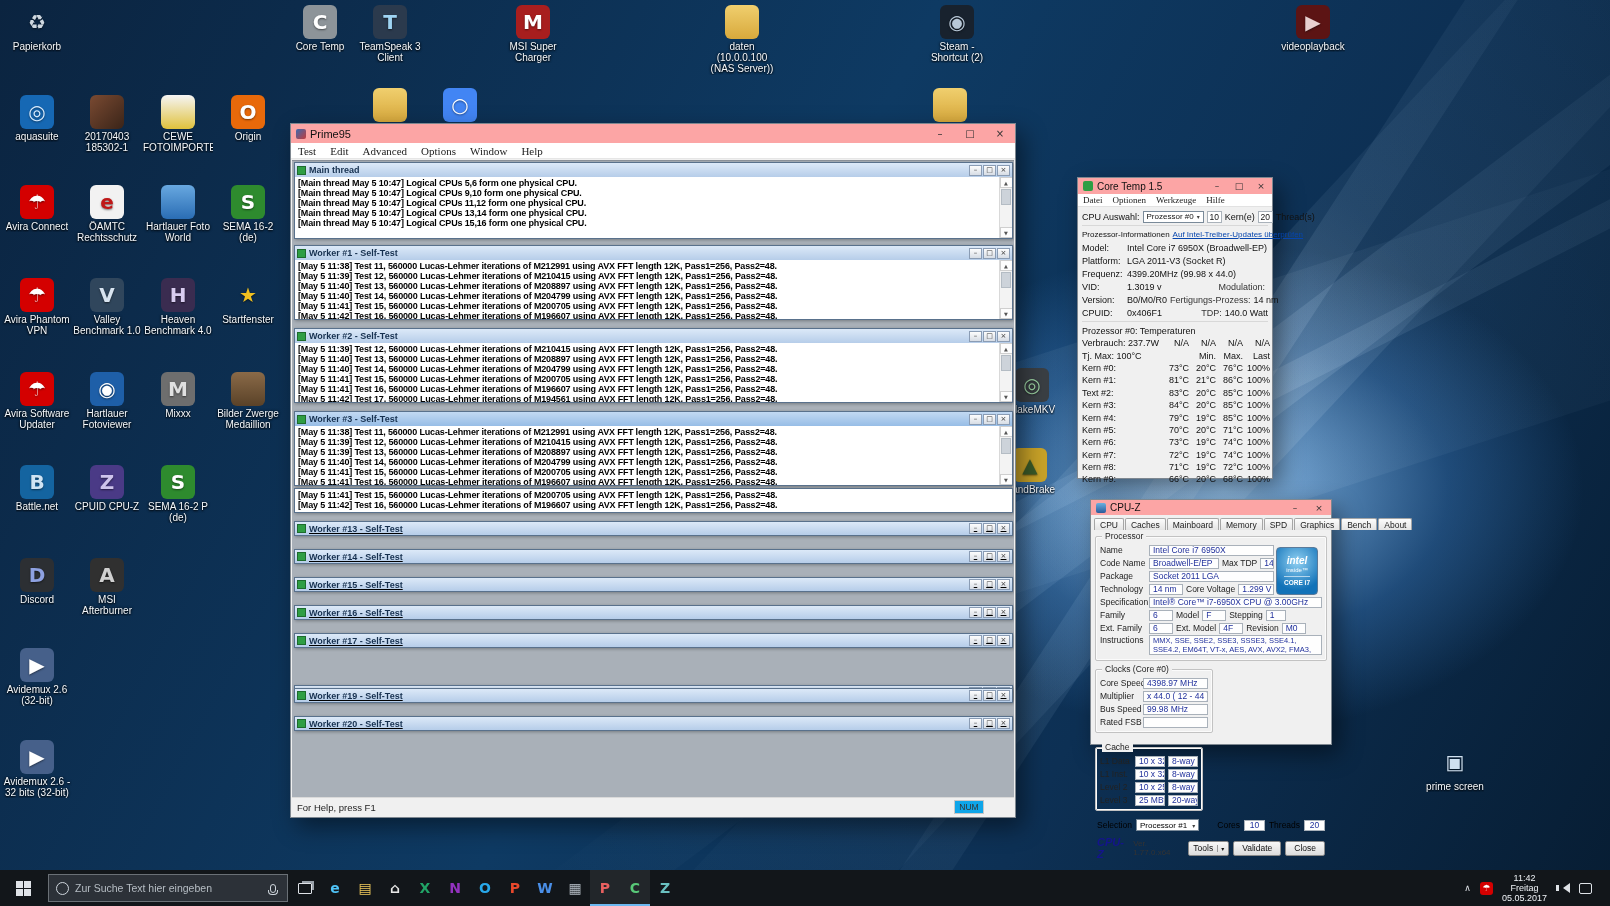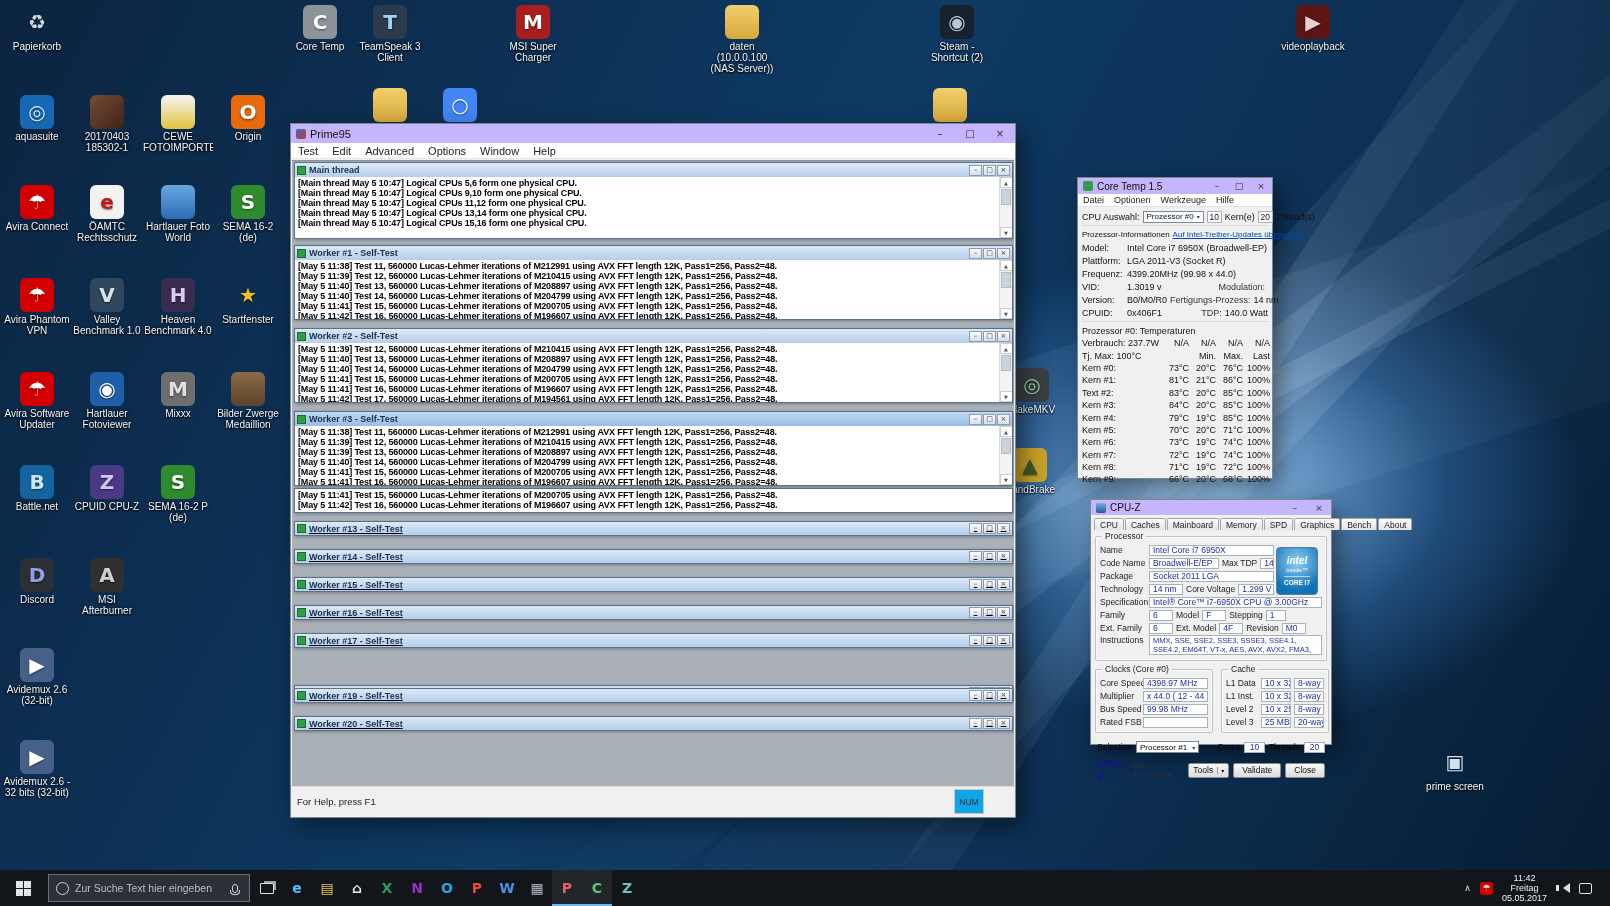--- a/index.html
+++ b/index.html
@@ -24,28 +24,28 @@
   #desktop-icons { position:absolute; inset:0 0 36px 0; z-index:1; }
   .dicon { position:absolute; width:70px; display:flex; flex-direction:column; align-items:center; gap:2px; cursor:default; }
   .dicon .tile { width:34px; height:34px; border-radius:6px; display:flex; align-items:center; justify-content:center;
     color:#fff; font-weight:bold; font-size:20px; font-family:"DejaVu Sans",sans-serif;
     text-shadow:0 1px 2px rgba(0,0,0,.5); }
   .dicon .lbl { font-size:10px; line-height:11px; color:#f4f8fc; text-align:center; max-width:70px; max-height:34px; overflow:hidden;
     text-shadow:0 1px 2px rgba(0,0,0,.95), 0 0 3px rgba(0,0,0,.8); }
 
   
   .win { position:absolute; background:#f0f0f0; border:1px solid #7e8790; box-shadow:7px 9px 22px rgba(0,0,0,.45); }
-  .wtitle { display:flex; align-items:center; background:#c4b5fd; padding-left:5px; gap:4px; }
+  .wtitle { display:flex; align-items:center; background:#fca5a5; padding-left:5px; gap:4px; }
   .wtitle-text { font-size:11px; color:#111; white-space:nowrap; }
   .wicon { width:10px; height:10px; border-radius:2px; flex:none; }
   .wbtns { margin-left:auto; display:flex; height:100%; }
   .wbtn { width:30px; display:flex; align-items:center; justify-content:center; font-size:10px; color:#333;
     font-family:"DejaVu Sans",sans-serif; }
   .menubar { display:flex; align-items:center; background:#fff; }
-  .menu-item { padding:0 7px; color:#222; }
+  .menu-item { padding:0 7px; color:#222;font-family:Liberation Serif, serif; }
 
   
   #prime95 { left:290px; top:123px; width:726px; height:695px; z-index:11; }
   #prime95 .wtitle { height:19px; }
   #prime95 .menubar { height:16px; font-size:11px; border-bottom:1px solid #e6e6e6; }
   #p95-icon { background:linear-gradient(135deg,#3a6ab0,#c43c3c); }
   #mdi { position:absolute; left:1px; right:1px; top:36px; bottom:16px; background:#a9b0b8; overflow:hidden;
     border-top:1px solid #8a9098; }
   .child { position:absolute; left:2px; width:719px; border:1px solid #59718c; background:#5eead4;
     box-shadow:1px 1px 3px rgba(0,0,0,.3); }
@@ -62,21 +62,21 @@
   .cline { font-size:9px; font-weight:bold; line-height:10px; letter-spacing:-0.15px; white-space:nowrap; color:#000; }
   .cscroll { position:absolute; right:0; top:0; bottom:0; width:13px; background:#f3f3f3; border-left:1px solid #d9d9d9;
     display:flex; flex-direction:column; align-items:center; }
   .sbtn { width:13px; height:11px; background:#fdfdfd; border:1px solid #cfcfcf; font-size:5px; color:#555;
     display:flex; align-items:center; justify-content:center; flex:none; font-family:"DejaVu Sans",sans-serif; }
   .strack { flex:1; width:100%; position:relative; }
   .sthumb { position:absolute; left:1px; right:1px; top:1px; height:16px; background:#cdd3da; border:1px solid #b4bcc4; }
   .cscroll .sbtn:last-child { margin-top:auto; }
   .child.collapsed { height:15px;text-decoration:underline; }
   .child.collapsed .ctitle { height:13px; }
-  .p-status { position:absolute; left:1px; right:1px; bottom:1px; height:30px; background:#f0f0f0; border-top:1px solid #dadada;
+  .p-status { position:absolute; left:1px; right:1px; bottom:1px; height:19px; background:#f0f0f0; border-top:1px solid #dadada;
     display:flex; align-items:center; font-size:9.5px; color:#222; padding:0 5px; }
   .num-box { position:absolute; right:30px; top:2px; bottom:2px; width:30px; border:1px solid #c6c6c6; background:#0ea5e9;
     display:flex; align-items:center; justify-content:center; font-size:8.5px; color:#333; }
 
   
   #coretemp { left:1077px; top:177px; width:196px; height:302px; z-index:12; }
   #coretemp .wtitle { height:16px; }
   #coretemp .wtitle-text { font-size:10px; }
   #coretemp .wbtn { width:22px; font-size:9px; }
   #ct-icon { background:#2f9e44; }
@@ -118,21 +118,21 @@
   .vbox { border:1px solid #a9b1ba; background:#fefefe; color:#20309c; height:11px; line-height:9.5px; padding:0 3px;
     font-size:8.5px; white-space:nowrap; overflow:hidden; }
   .vbox.grow { flex:1; }
   .proc-pad { padding-right:48px; }
   .intel-badge { position:absolute; right:8px; top:10px; width:42px; height:48px; border:1px solid #5a7a9a; border-radius:4px;
     background:radial-gradient(circle at 50% 30%, #8fd0f2, #1272b8 75%); color:#fff; display:flex; flex-direction:column;
     align-items:center; justify-content:center; gap:1px; }
   .intel-badge .b1 { font-size:10px; font-weight:bold; font-style:italic; line-height:10px; }
   .intel-badge .b2 { font-size:6px; line-height:6px; }
   .intel-badge .b3 { font-size:6.5px; font-weight:bold; border-top:1px solid rgba(255,255,255,.6); padding-top:2px; margin-top:2px; }
-  .cz-cols { display:flex; gap:8px; }
+  .cz-cols { display:flex; gap:8px;flex-direction:column; }
   .cz-cols .group { flex:none; margin-bottom:6px; }
   #grp-clocks { width:118px; }
   #grp-cache { width:108px; }
   #grp-clocks .czl { width:40px; }
   #grp-cache .czl { width:32px; }
   .waybox { width:30px; flex:none; }
   .cz-sel { display:flex; align-items:center; gap:4px; font-size:8.5px; height:16px; padding:0 2px; }
   .cz-footer { display:flex; align-items:center; gap:4px; padding:3px 2px 0 2px; }
   .cz-logo { font-size:11px; font-weight:bold; font-style:italic; color:#14148c; }
   .cz-ver { font-size:8px; color:#333; }
@@ -141,21 +141,21 @@
   .btn.split { padding:0 4px; gap:4px; }
   .btn .dd { font-size:6px; border-left:1px solid #999; padding-left:3px; }
   .cz-footer .right { margin-left:auto; display:flex; gap:4px; }
 
   
   #taskbar { position:absolute; left:0; right:0; bottom:0; height:36px; background:#12161a; z-index:50;
     display:flex; align-items:stretch; }
   .tb-start { width:46px; display:flex; align-items:center; justify-content:center; }
   .win-flag { display:grid; grid-template-columns:7px 7px; grid-template-rows:7px 7px; gap:1px; }
   .win-flag span { background:#dfe3e8; }
-  .tb-search { width:202px; margin:4px 2px; border:1px solid #6a7076; background:#2c3artific;
+  .tb-search { width:240px; margin:4px 2px; border:1px solid #6a7076; background:#2c3artific;
     background:#2c3138; display:flex; align-items:center; gap:6px; padding:0 7px; }
   .cortana { width:13px; height:13px; border:1.5px solid #cfd6dd; border-radius:50%; flex:none; }
   .search-input { flex:1; background:transparent; border:none; outline:none; color:#c3cad1; font-size:10.5px;
     font-family:"Liberation Sans",sans-serif; }
   .search-input::placeholder { color:#b6bdc4; }
   .mic { position:relative; width:6px; height:9px; border:1px solid #cfd6dd; border-radius:3px; margin-right:4px; flex:none; }
   .mic::after { content:''; position:absolute; left:-3px; right:-3px; bottom:-3px; height:4px;
     border:1px solid #cfd6dd; border-top:none; border-radius:0 0 4px 4px; }
   .tb-taskview { width:30px; display:flex; align-items:center; justify-content:center; }
   .tv-icon { width:14px; height:11px; border:1.5px solid #dfe3e8; border-radius:1px;

